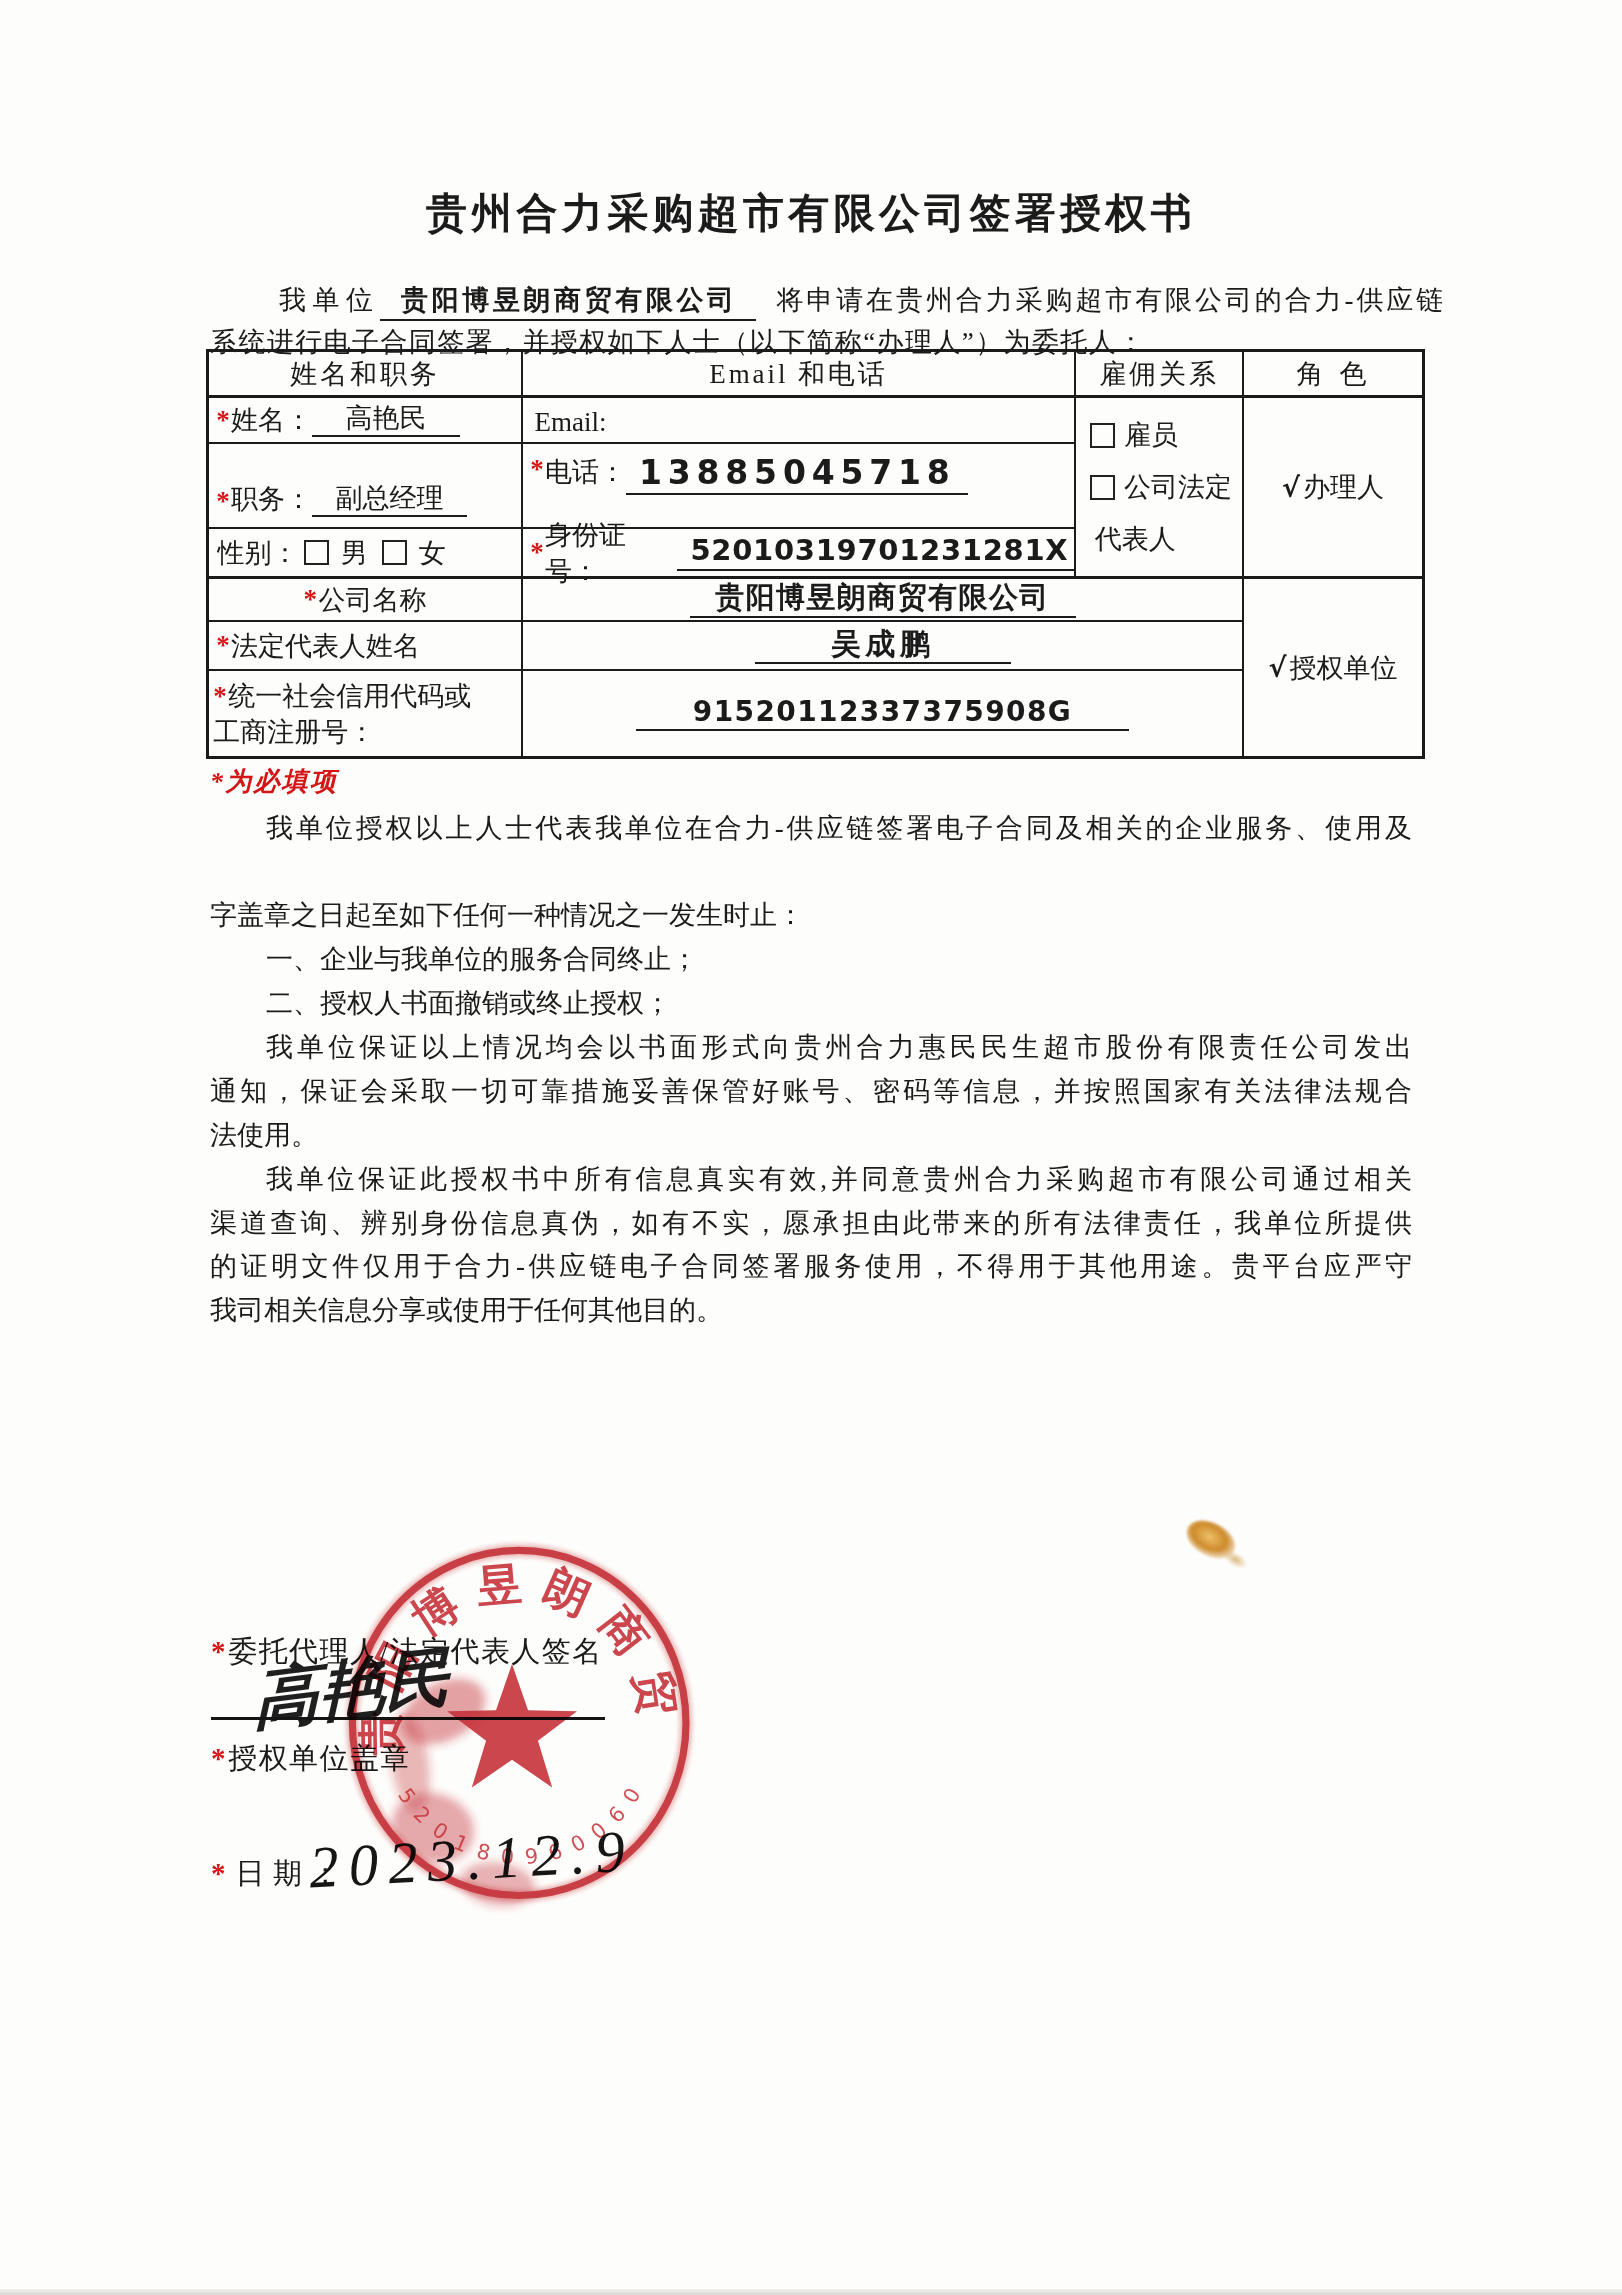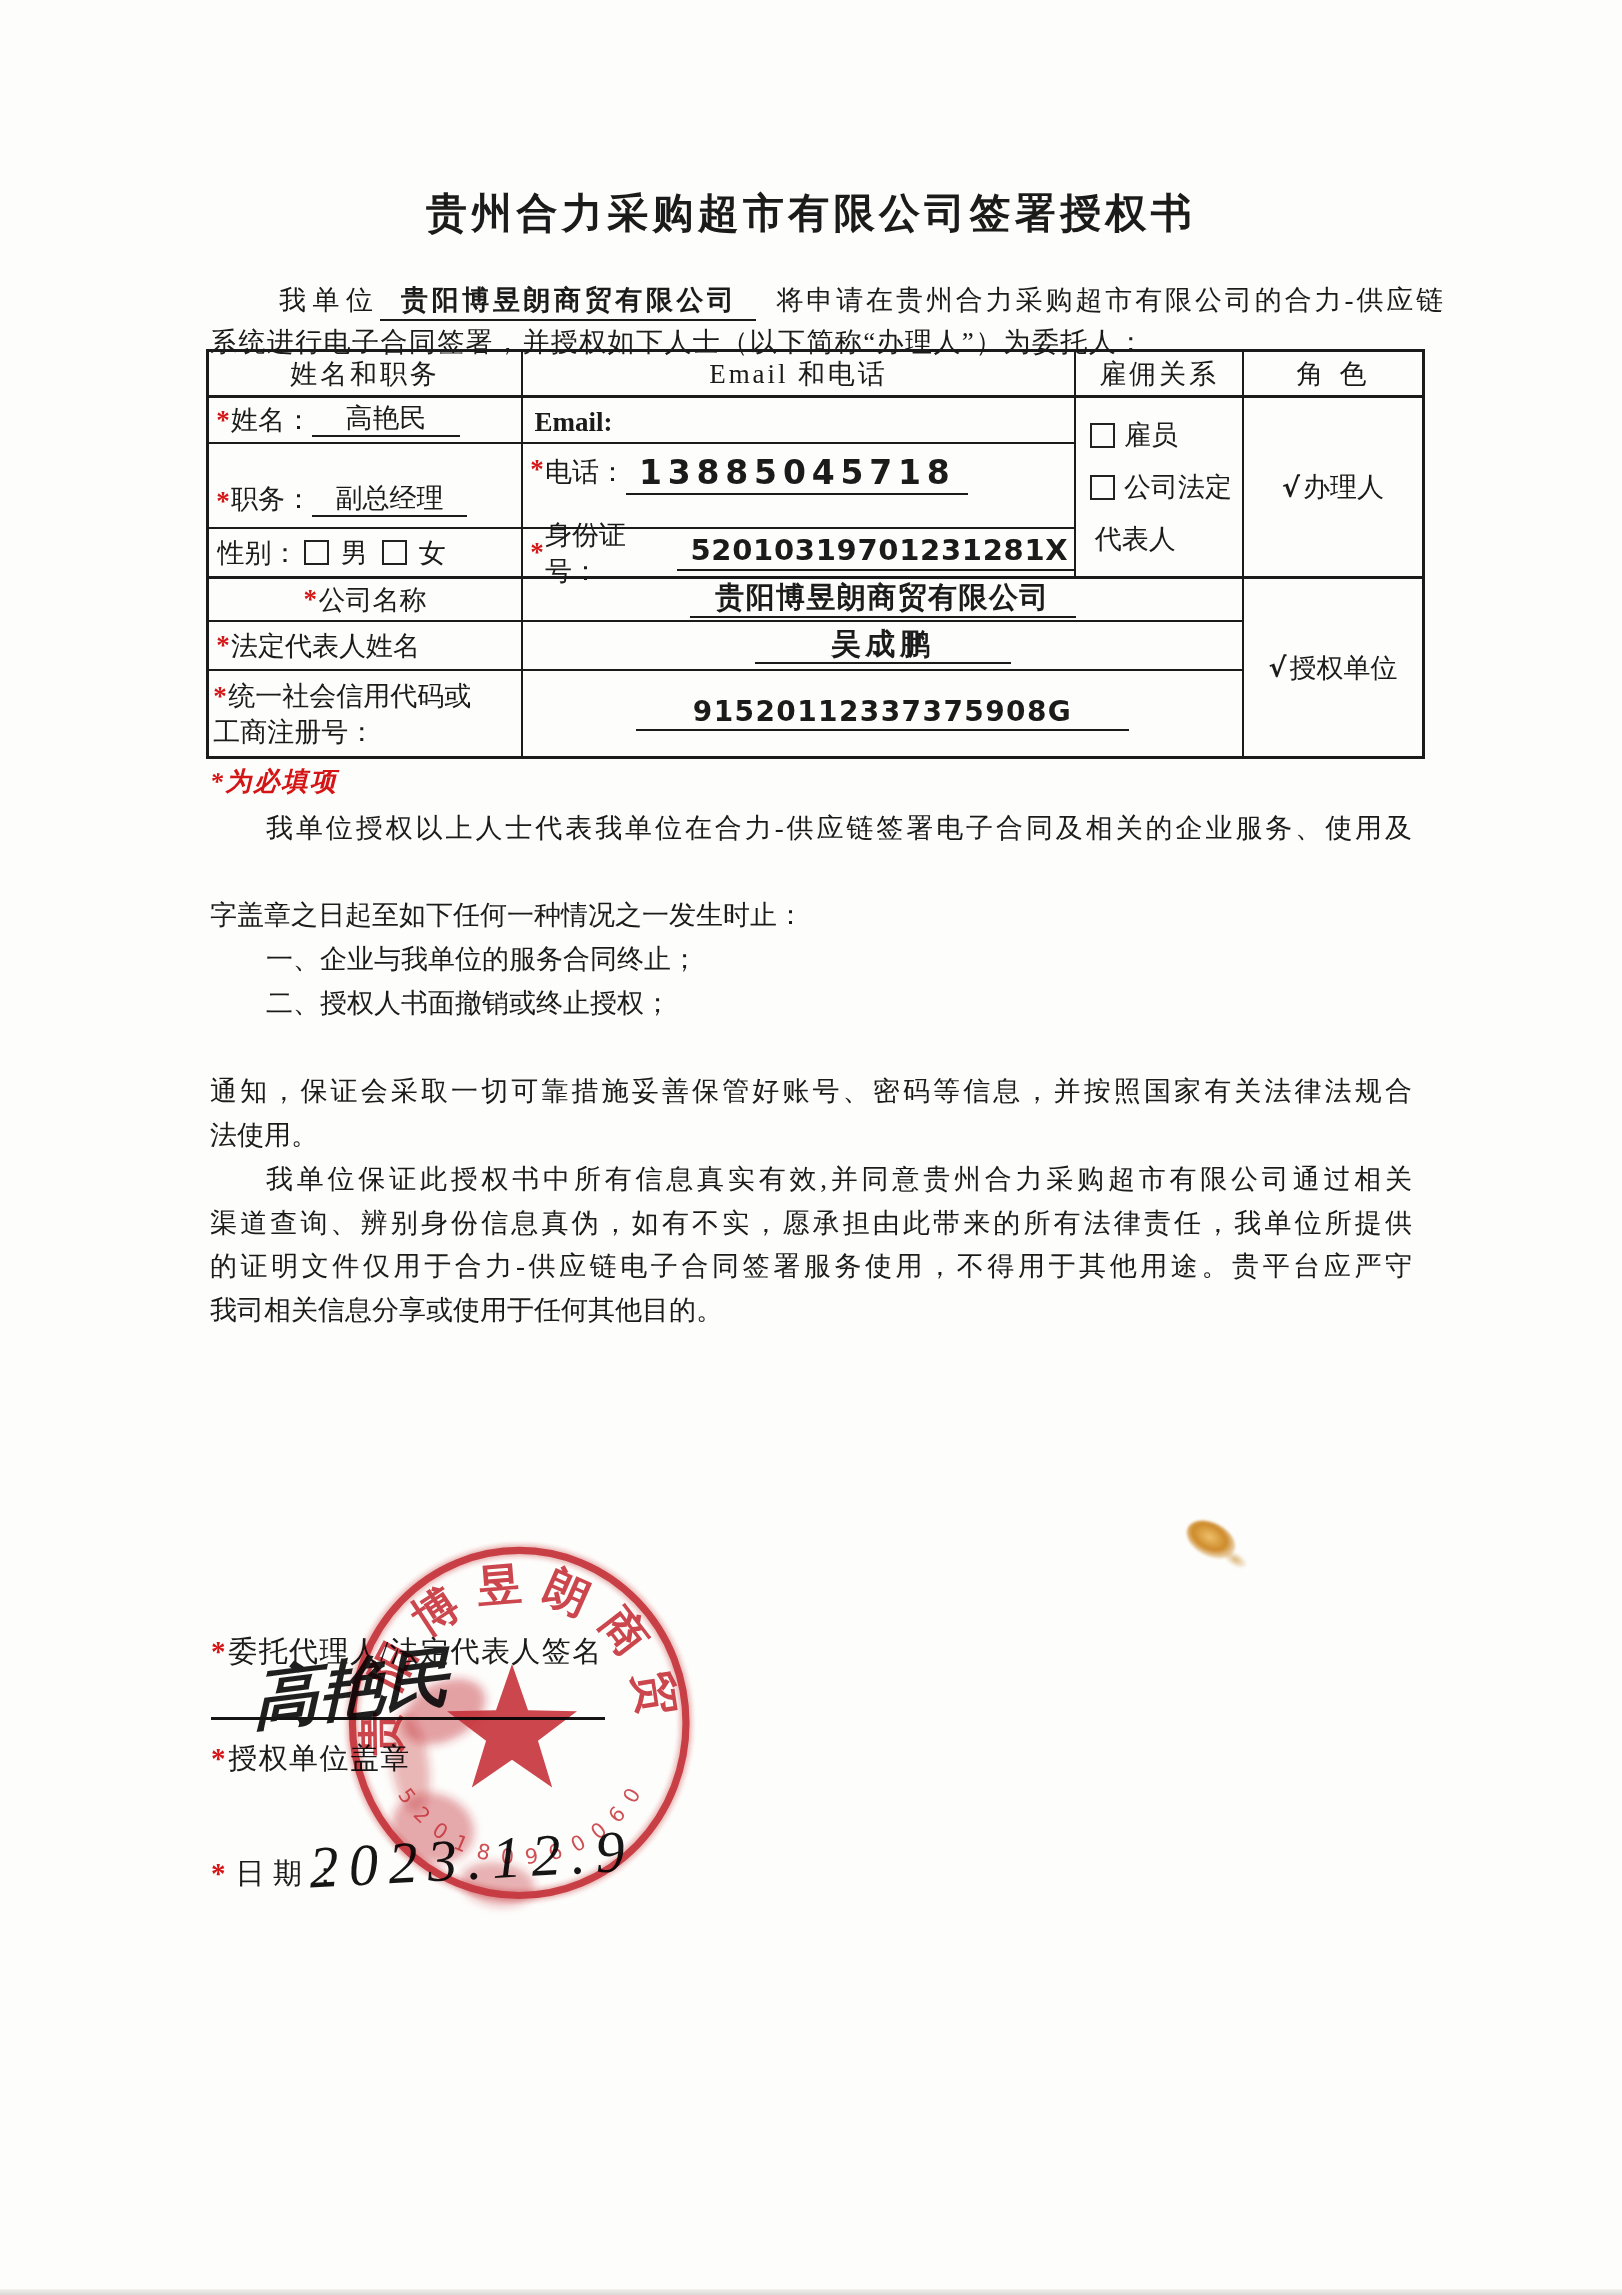--- a/index.html
+++ b/index.html
@@ -155,21 +155,21 @@
     <div class="cell hd thick-b">姓名和职务</div>
     <div class="cell hd thick-b">Email 和电话</div>
     <div class="cell hd thick-b">雇佣关系</div>
     <div class="cell hd role-hd thick-b no-r">角色</div>
 
     <div class="cell name-cell pad-l" style="grid-row:2;grid-column:1;">
       <span class="req">*</span>
       <span>姓名：</span>
       <span class="u">高艳民</span>
     </div>
-    <div class="cell email-cell" style="grid-row:2;grid-column:2;font-weight:bold;">
+    <div class="cell email-cell" style="grid-row:2;grid-column:2;">
       <span>Email:</span>
     </div>
 
     <div class="cell position-cell" style="grid-row:3;grid-column:1;">
       <span class="req">*</span>
       <span>职务：</span>
       <span class="u">副总经理</span>
     </div>
     <div class="cell phone-cell" style="grid-row:3;grid-column:2;">
       <span class="req">*</span>
@@ -235,20 +235,21 @@
       <span>授权单位</span>
     </div>
   </div>
 
   <div class="req-note">*为必填项</div>
 
   <div class="body-line jfull ind" style="top:810px;">我单位授权以上人士代表我单位在合力-供应链签署电子合同及相关的企业服务、使用及</div>
   <div class="body-line" style="top:897px;">字盖章之日起至如下任何一种情况之一发生时止：</div>
   <div class="body-line ind" style="top:941px;">一、企业与我单位的服务合同终止；</div>
   <div class="body-line ind" style="top:985px;">二、授权人书面撤销或终止授权；</div>
+  <div class="body-line jfull ind" style="top:1029px;">我单位保证以上情况均会以书面形式向贵州合力惠民民生超市股份有限责任公司发出</div>
   <div class="body-line jfull" style="top:1073px;">通知，保证会采取一切可靠措施妥善保管好账号、密码等信息，并按照国家有关法律法规合</div>
   <div class="body-line" style="top:1117px;">法使用。</div>
   <div class="body-line jfull ind" style="top:1161px;">我单位保证此授权书中所有信息真实有效,并同意贵州合力采购超市有限公司通过相关</div>
   <div class="body-line jfull" style="top:1205px;">渠道查询、辨别身份信息真伪，如有不实，愿承担由此带来的所有法律责任，我单位所提供</div>
   <div class="body-line jfull" style="top:1248px;">的证明文件仅用于合力-供应链电子合同签署服务使用，不得用于其他用途。贵平台应严守</div>
   <div class="body-line" style="top:1292px;">我司相关信息分享或使用于任何其他目的。</div>
 
   <div class="f-label sign-label">
     <span class="req">*</span><span>委托代理人/法定代表人签名</span>
   </div>

